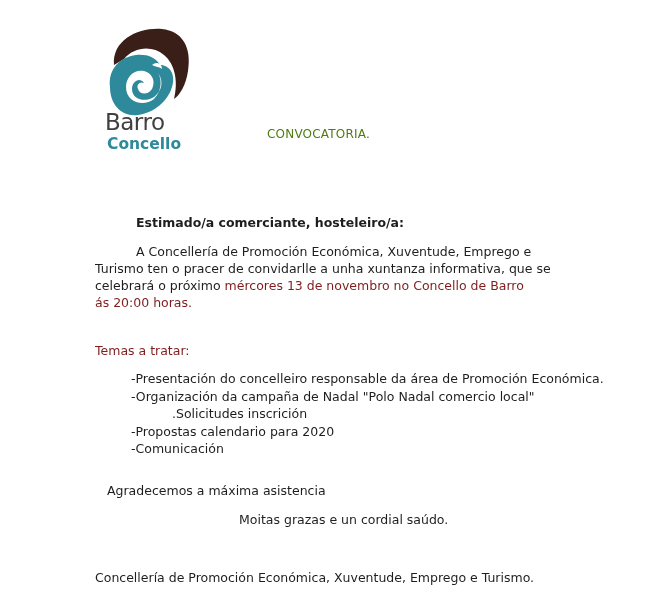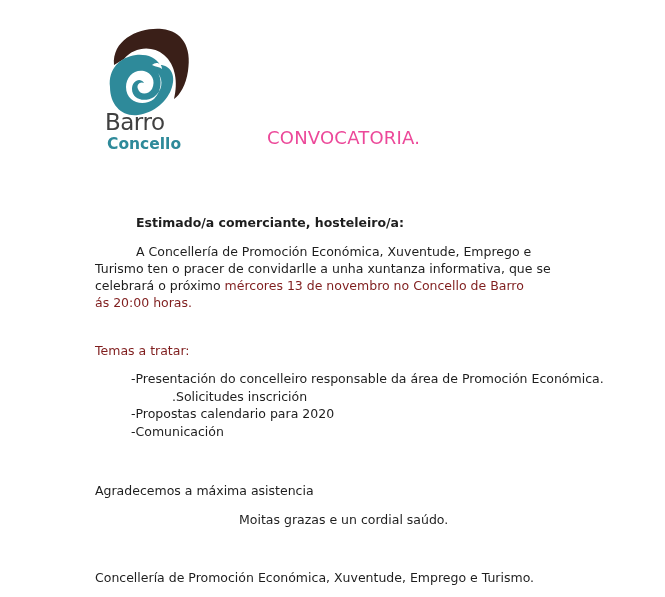--- a/index.html
+++ b/index.html
@@ -43,40 +43,40 @@
       font-size: 15.5px;
       font-weight: bold;
       color: #2e8a9a;
       letter-spacing: 0px;
       line-height: 1;
     }
     .title {
       position: absolute;
       left: 267px;
       top: 127px;
-      font-size: 18px;
-      color: #ec4899;
+      font-size: 12px;
+      color: #4d7c0f;
       letter-spacing: 0.2px;
     }
     .text {
       position: absolute;
       left: 95px;
       width: 470px;
       line-height: 17px;
       white-space: nowrap;
     }
     .bold { font-weight: normal; color: #7f1d1d; }
     .greeting { top: 214px; left: 136px; font-weight: bold; }
     .p1 { top: 243px; }
     .p1 .indent { padding-left: 41px; }
     .topics-title { top: 342px; }
     .topics { top: 370px; margin-left: 36px; }
     .topics div { height: 17.5px; }
     .topics .sub { padding-left: 41px; }
-    .thanks { top: 482px; }
+    .thanks { top: 482px; margin-left: 12px; }
     .regards { top: 511px; left: 239px; }
     .signature { top: 569px; }
   </style>
 </head>
 <body>
 
 <div class="logo">
   <svg width="100" height="95" viewBox="0 0 100 95">
 
     <path d="M14 40 C 12 14, 40 2, 62 4 C 82 6, 92 22, 88 46 C 86 60, 80 70, 74 74 C 78 58, 76 40, 64 30 C 52 20, 34 22, 24 34 Z" fill="#3a1f18"></path>
@@ -97,20 +97,21 @@
   <div class="indent">A Concellería de Promoción Económica, Xuventude, Emprego e</div>
   <div>Turismo ten o pracer de convidarlle a unha xuntanza informativa, que se</div>
   <div><span>celebrará o próximo </span><span class="bold">mércores 13 de novembro no Concello de Barro</span></div>
   <div class="bold">ás 20:00 horas.</div>
 </div>
 
 <div class="text topics-title bold">Temas a tratar:</div>
 
 <div class="text topics">
   <div>-Presentación do concelleiro responsable da área de Promoción Económica.</div>
+  <div>-Organización da campaña de Nadal "Polo Nadal comercio local"</div>
   <div class="sub">.Solicitudes inscrición</div>
   <div>-Propostas calendario para 2020</div>
   <div>-Comunicación</div>
 </div>
 
 <div class="text thanks">Agradecemos a máxima asistencia</div>
 
 <div class="text regards">Moitas grazas e un cordial saúdo.</div>
 
 <div class="text signature">Concellería de Promoción Económica, Xuventude, Emprego e Turismo.</div>

